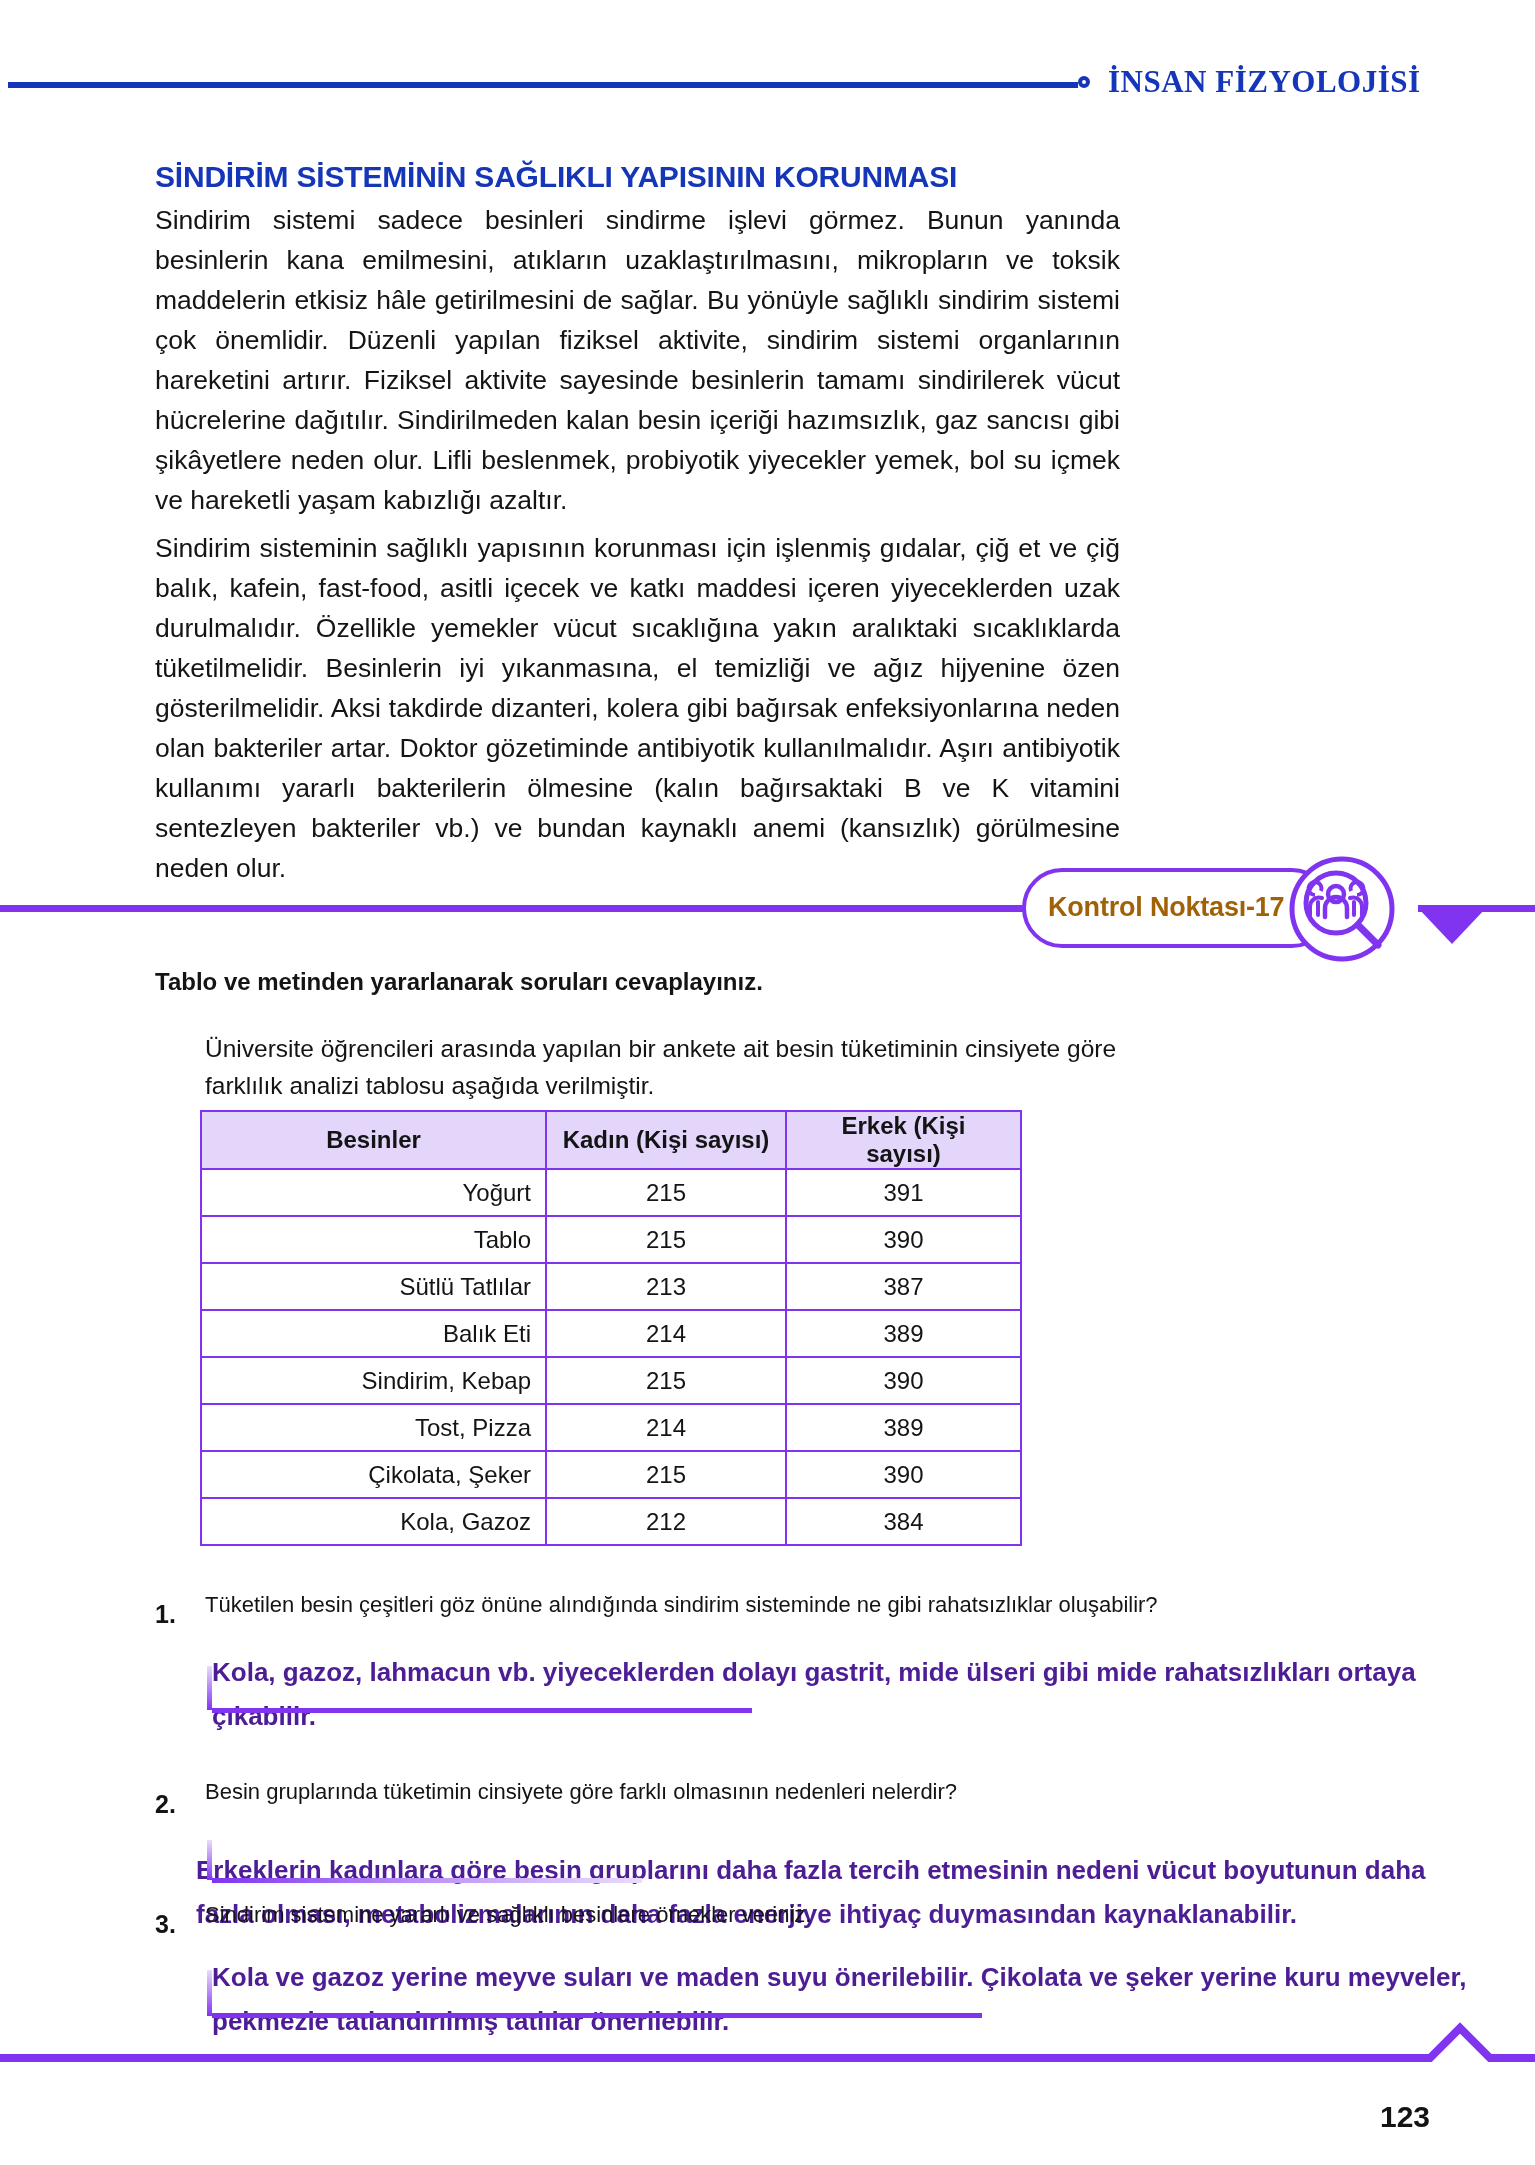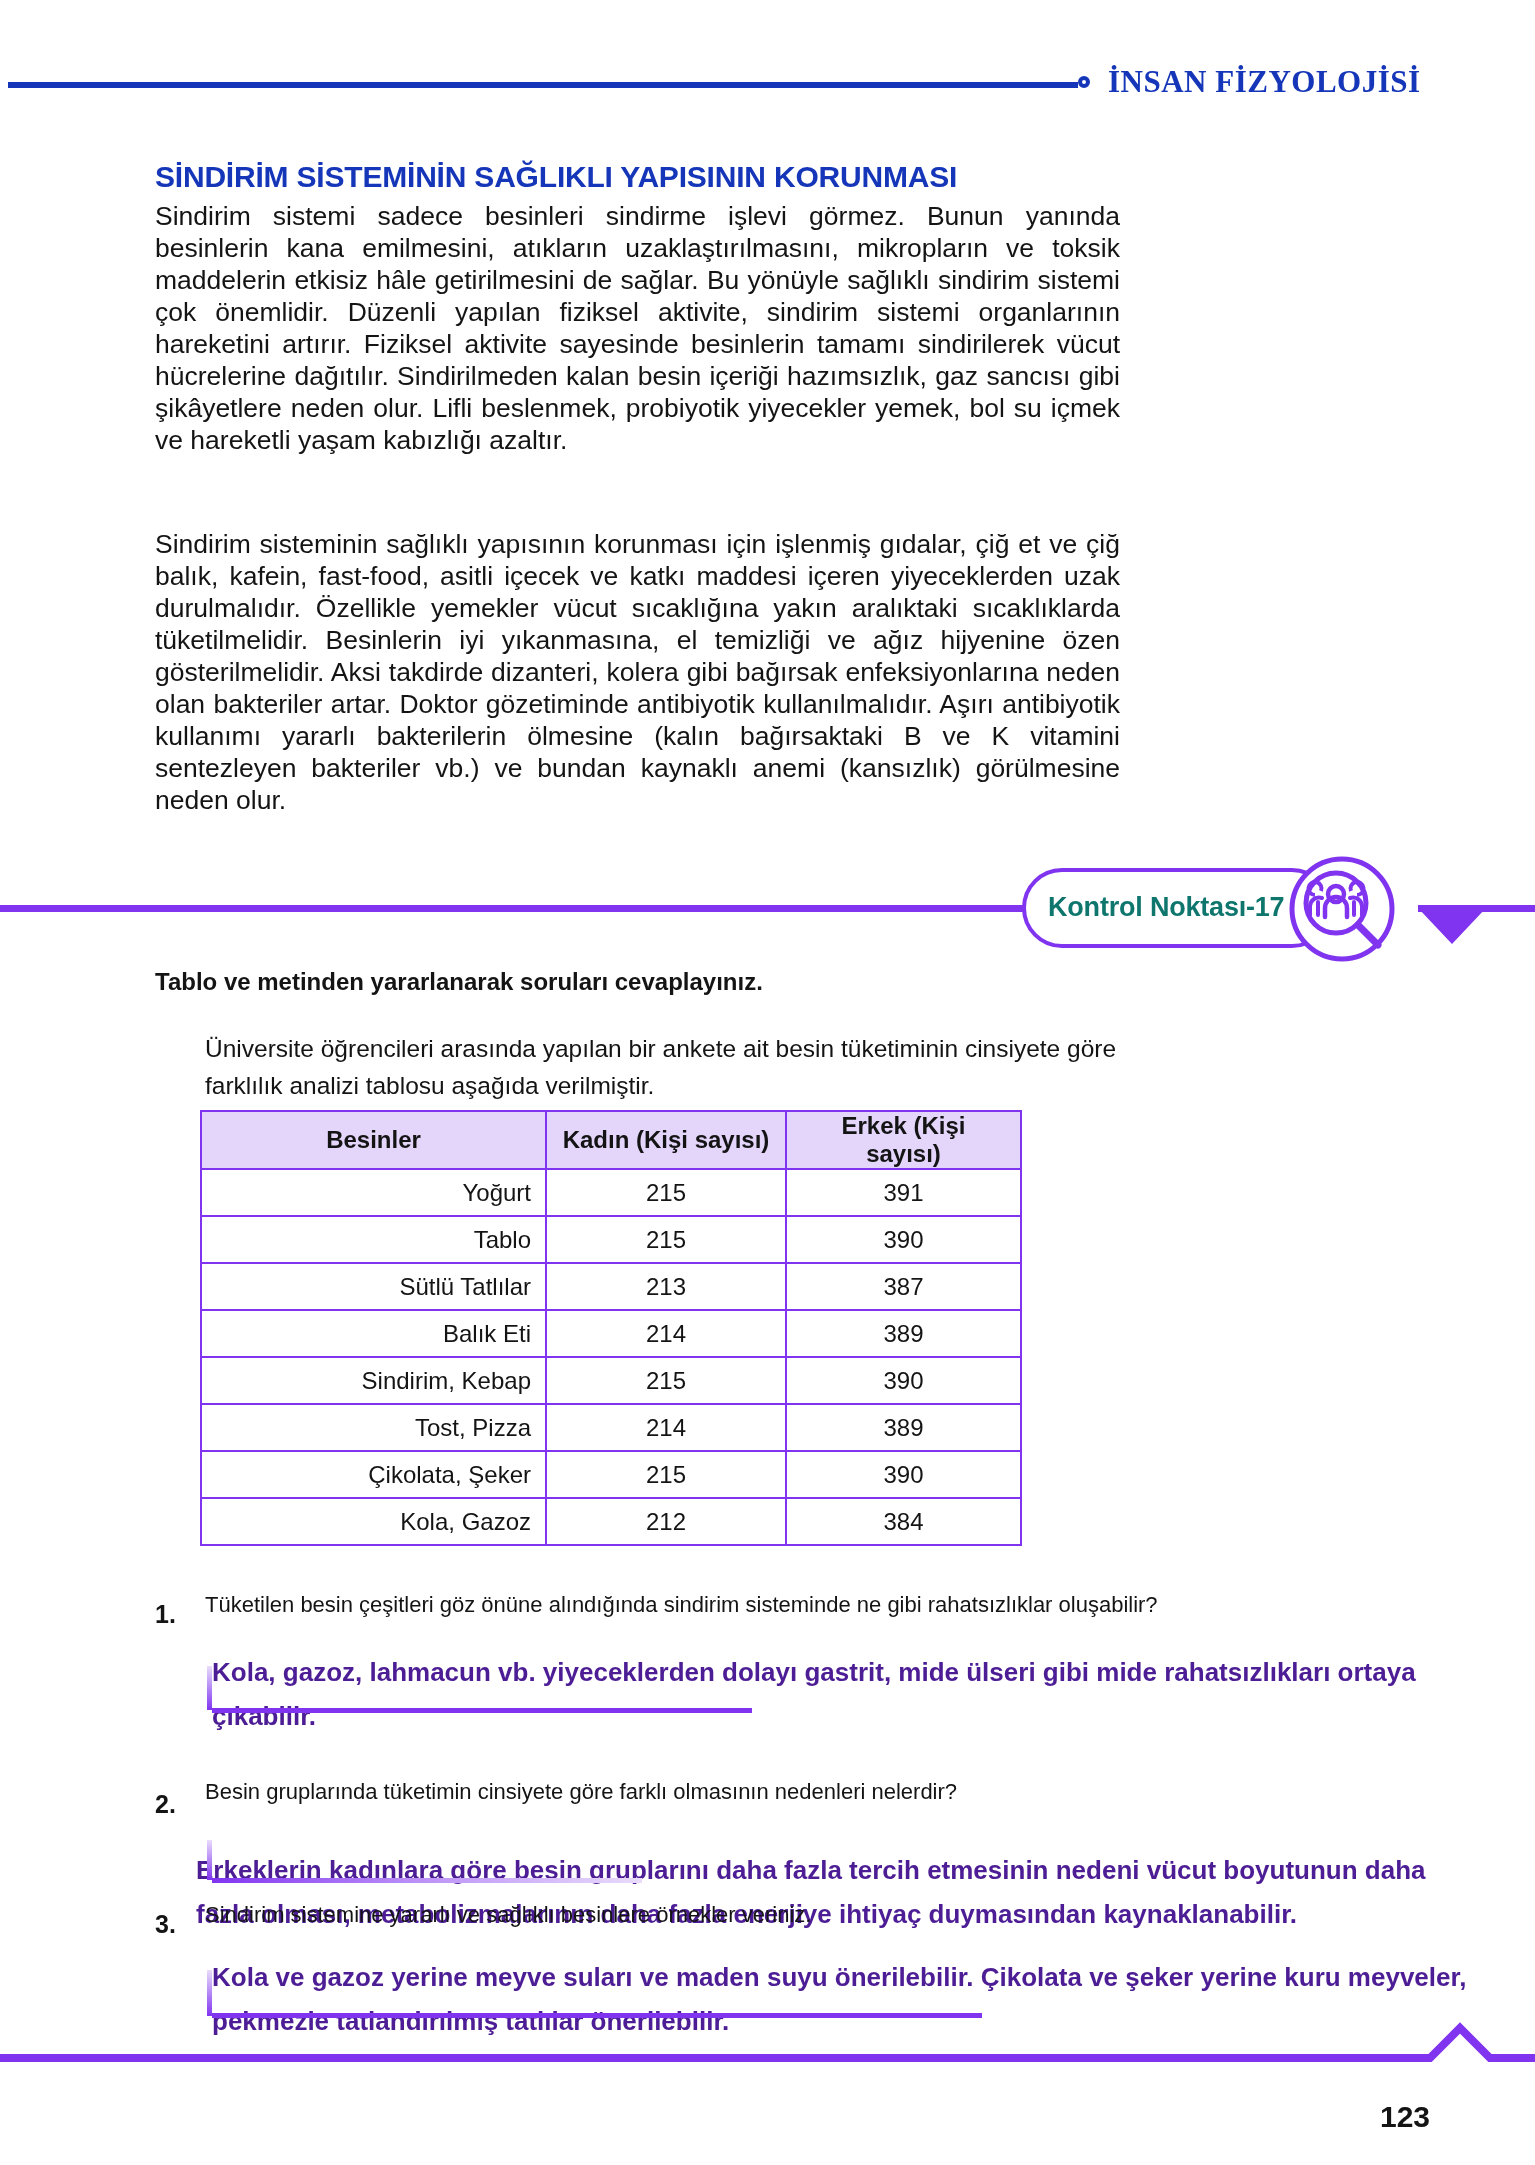--- a/index.html
+++ b/index.html
@@ -68,21 +68,21 @@
   }
 
   
   .body-col {
     position: absolute;
     left: 155px;
     width: 965px;
   }
   .para {
     font-size: 26.5px;
-    line-height: 32px;
+    line-height: 40px;
     text-align: justify;
     color: #141414;
     margin: 0;
   }
 
   
   .kn-band {
     position: absolute;
     left: 0;
     top: 845px;
@@ -115,21 +115,21 @@
     border-radius: 42px;
     box-sizing: border-box;
     background: #ffffff;
   }
   .kn-pill-label {
     position: absolute;
     left: 1048px;
     top: 47px;
     font-size: 27px;
     font-weight: bold;
-    color: #0f766e;
+    color: #a16207;
     letter-spacing: -0.2px;
     white-space: nowrap;
   }
   .kn-icon {
     position: absolute;
     left: 1288px;
     top: 10px;
     width: 108px;
     height: 108px;
   }

